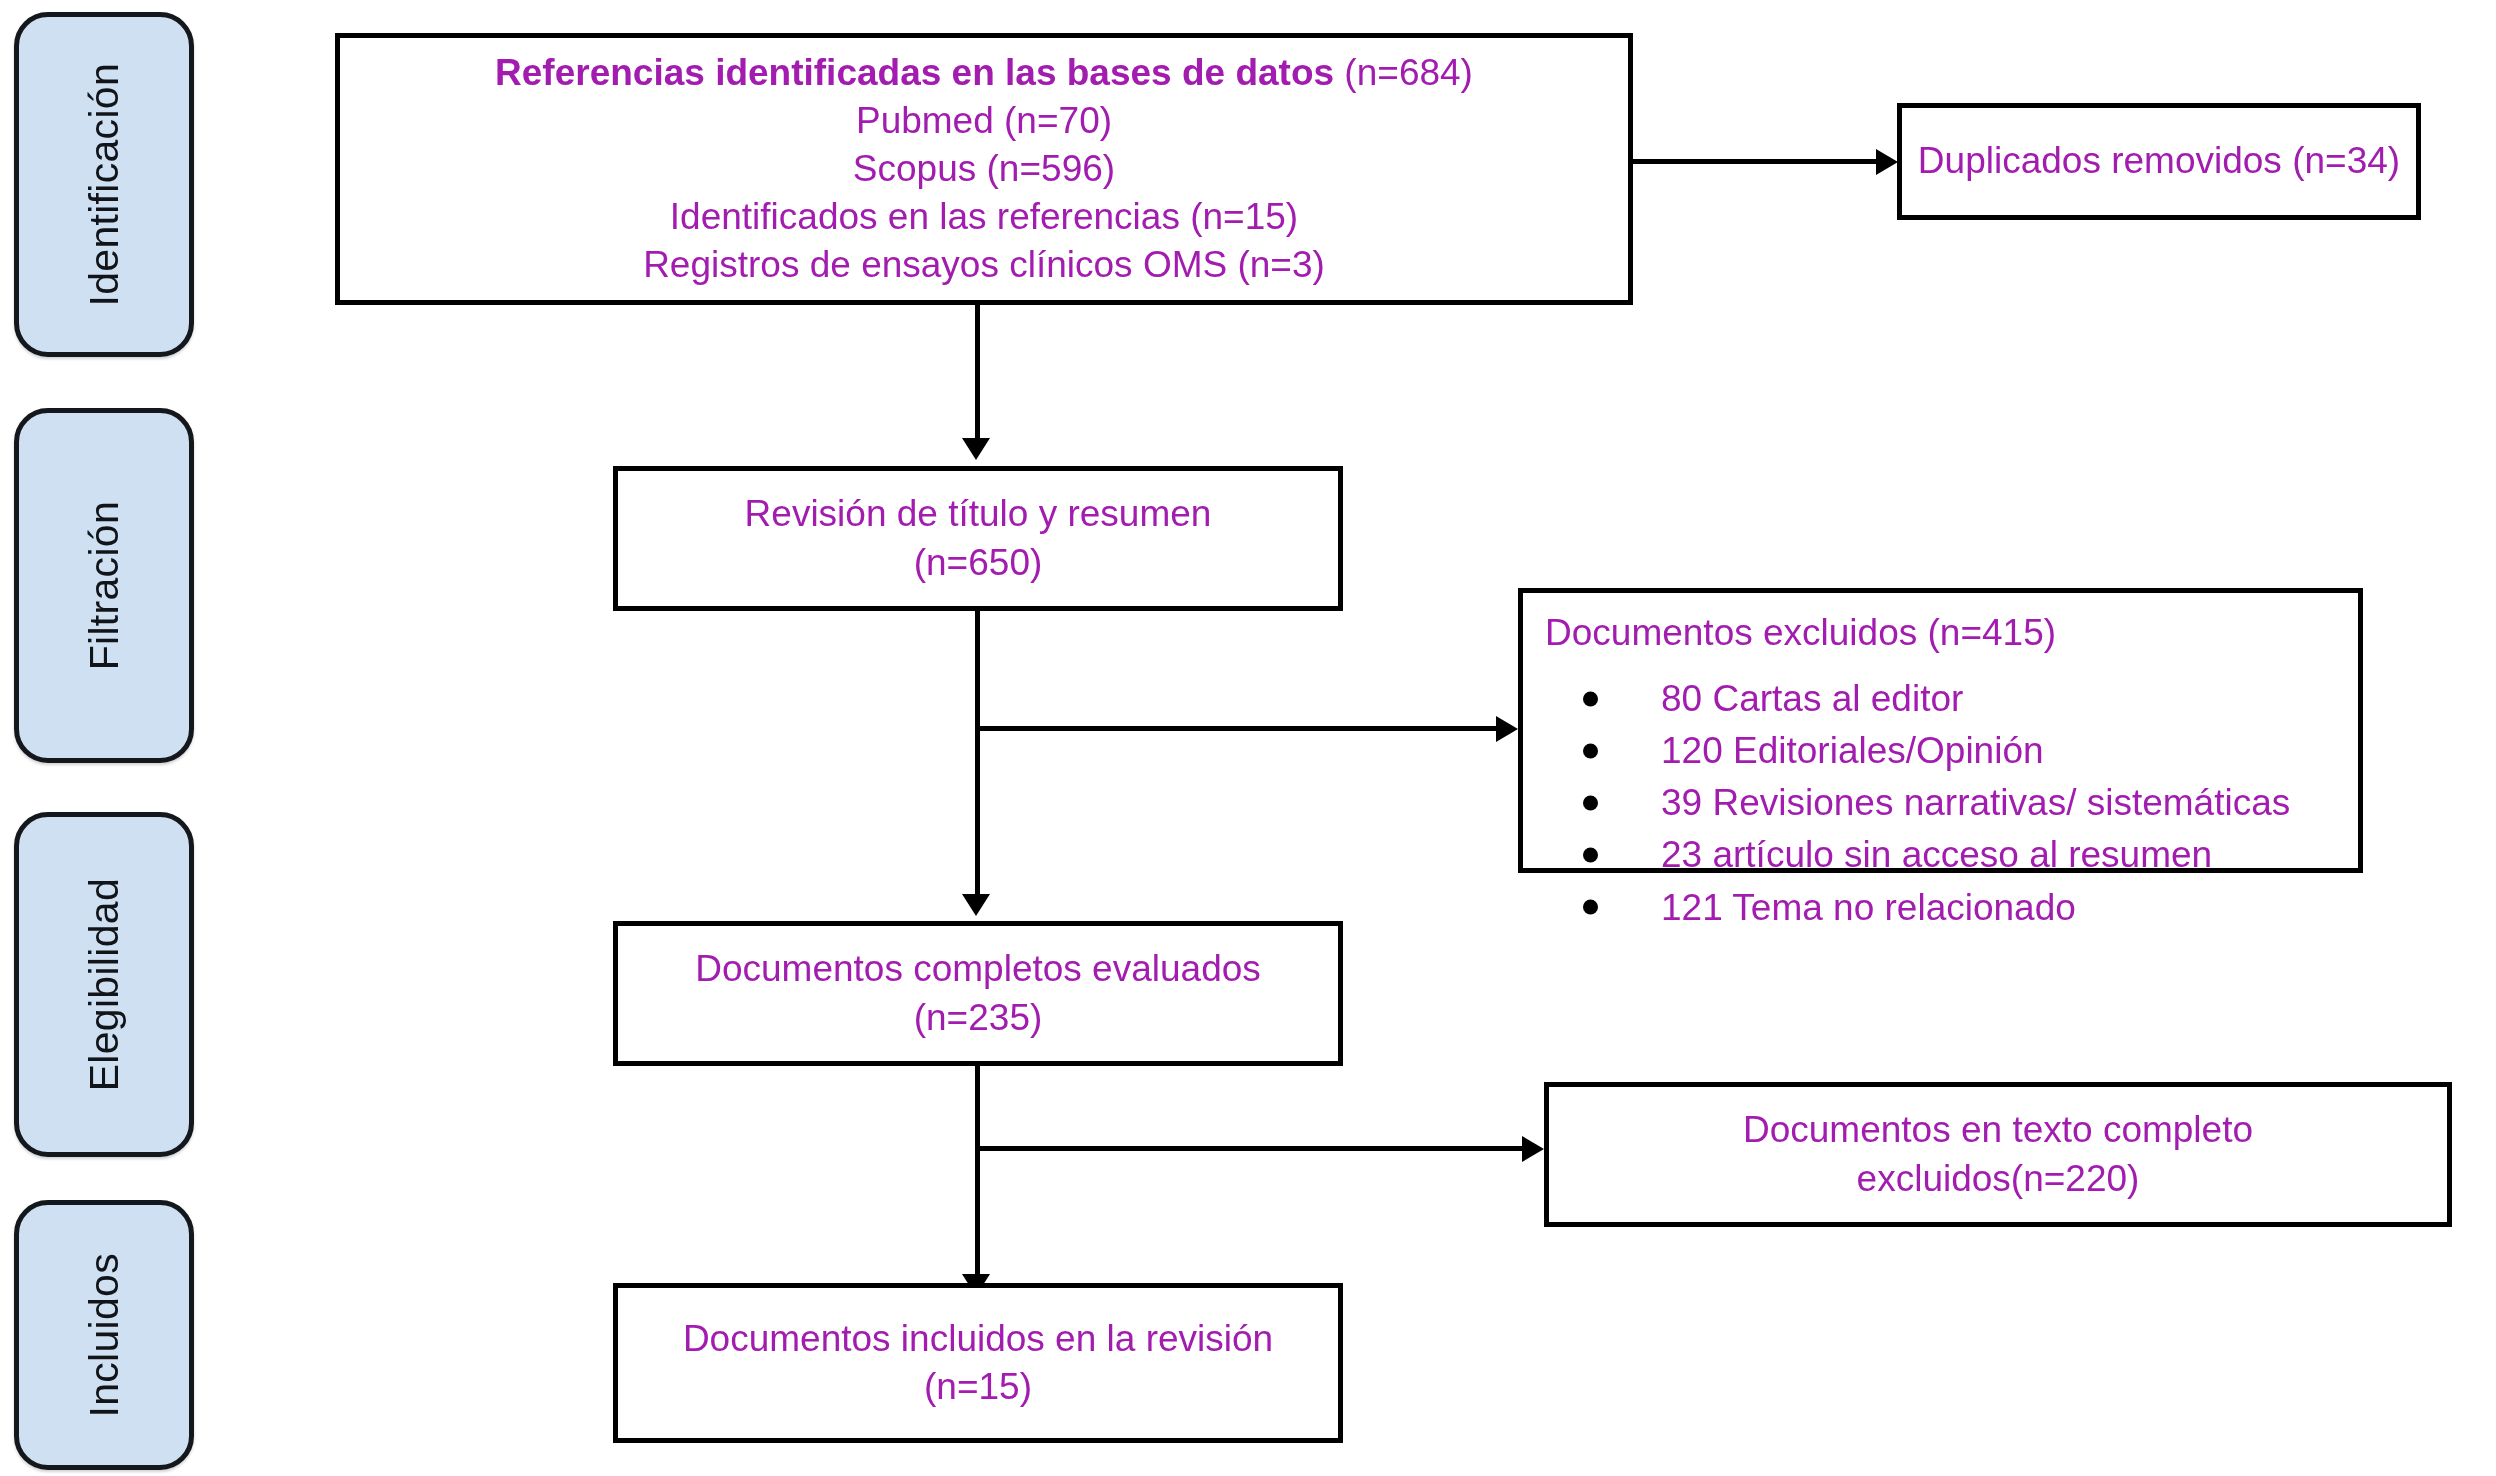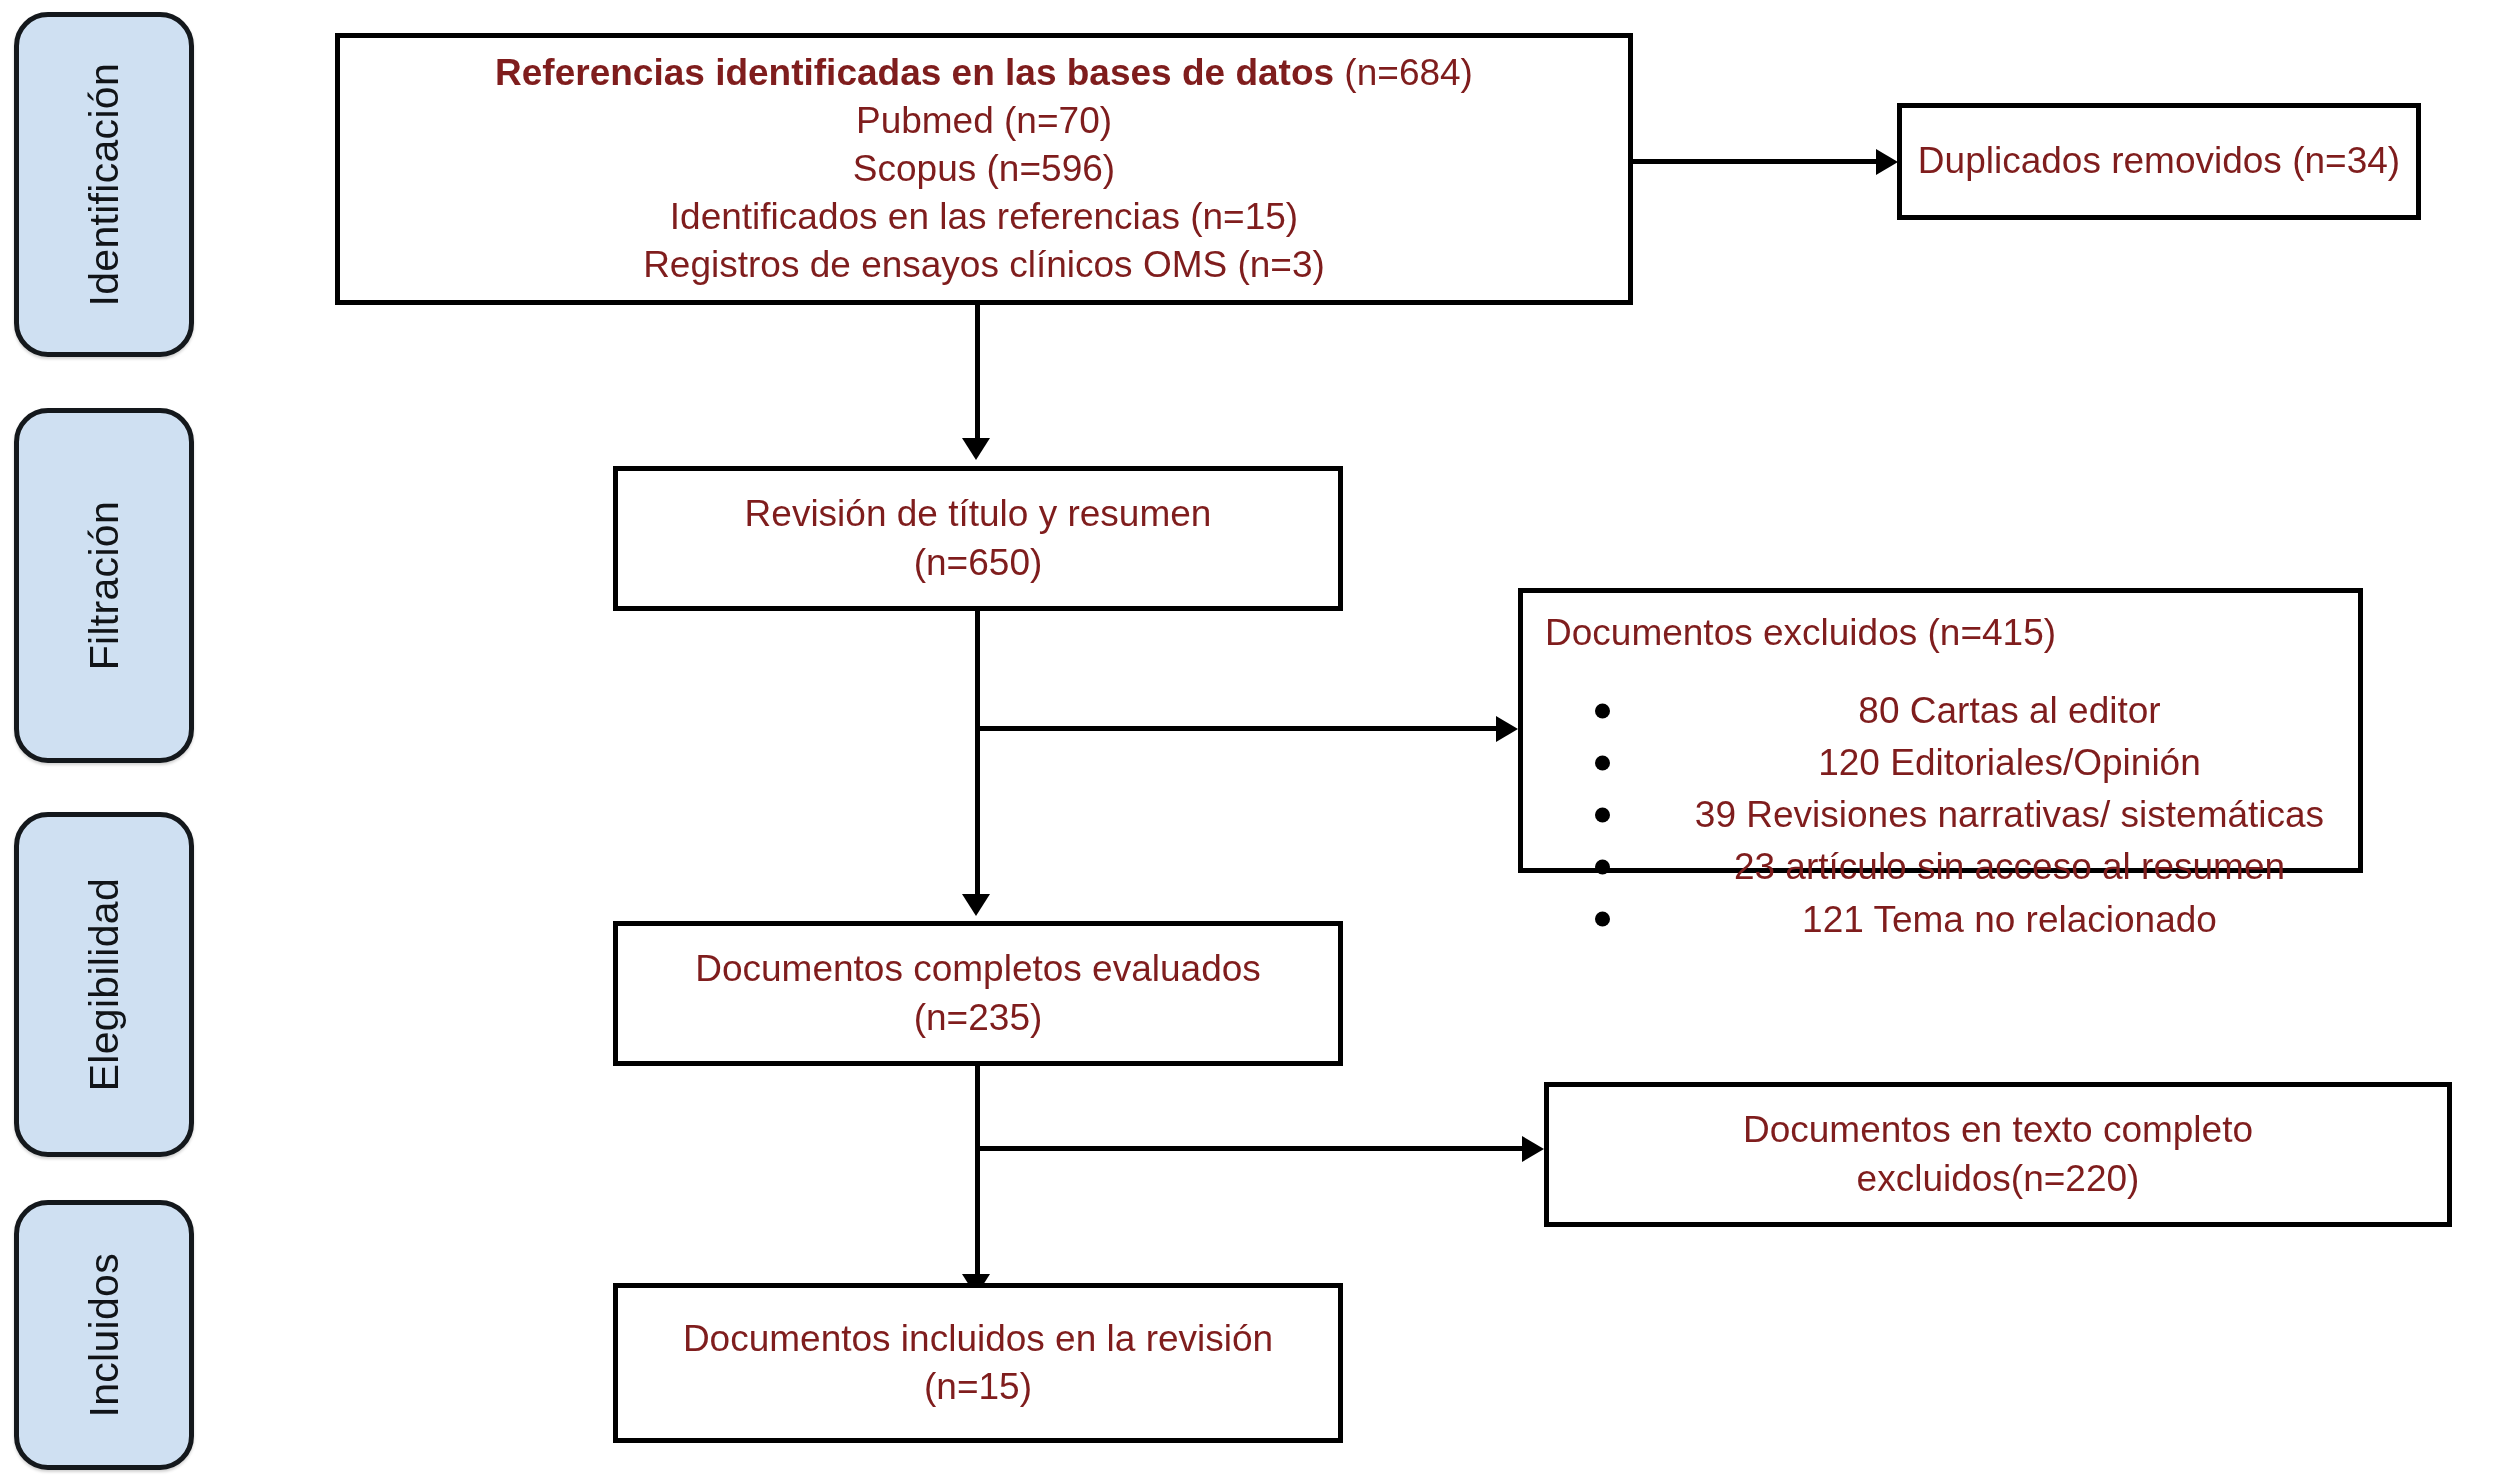--- a/index.html
+++ b/index.html
@@ -44,38 +44,37 @@
   .flow-box {
     position: absolute;
     background: #ffffff;
     border: 5px solid #000000;
     box-sizing: border-box;
     display: flex;
     flex-direction: column;
     justify-content: center;
     font-size: 37px;
     line-height: 1.30;
-    color: #7f1d1d;
+    color: #a21caf;
   }
   .flow-box.center { align-items: center; text-align: center; }
   .flow-box .line { white-space: nowrap; }
   .flow-box .bold-head { font-weight: bold; }
   .flow-box .bold-head .tail { font-weight: normal; }
 
   
   .bullet-head {
     padding-left: 22px;
     margin-bottom: 12px;
     white-space: nowrap;
   }
   ul.bullets {
     list-style: none;
-    margin: 12px;
+    margin: 0;
     padding: 0 0 0 60px;
-    text-align: center;
   }
   ul.bullets li {
     position: relative;
     padding-left: 78px;
     margin: 7px 0;
     white-space: nowrap;
     line-height: 1.22;
   }
   ul.bullets li .dot {
     position: absolute;

